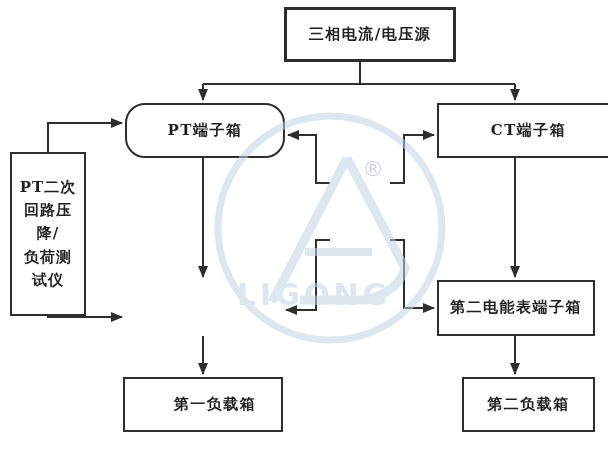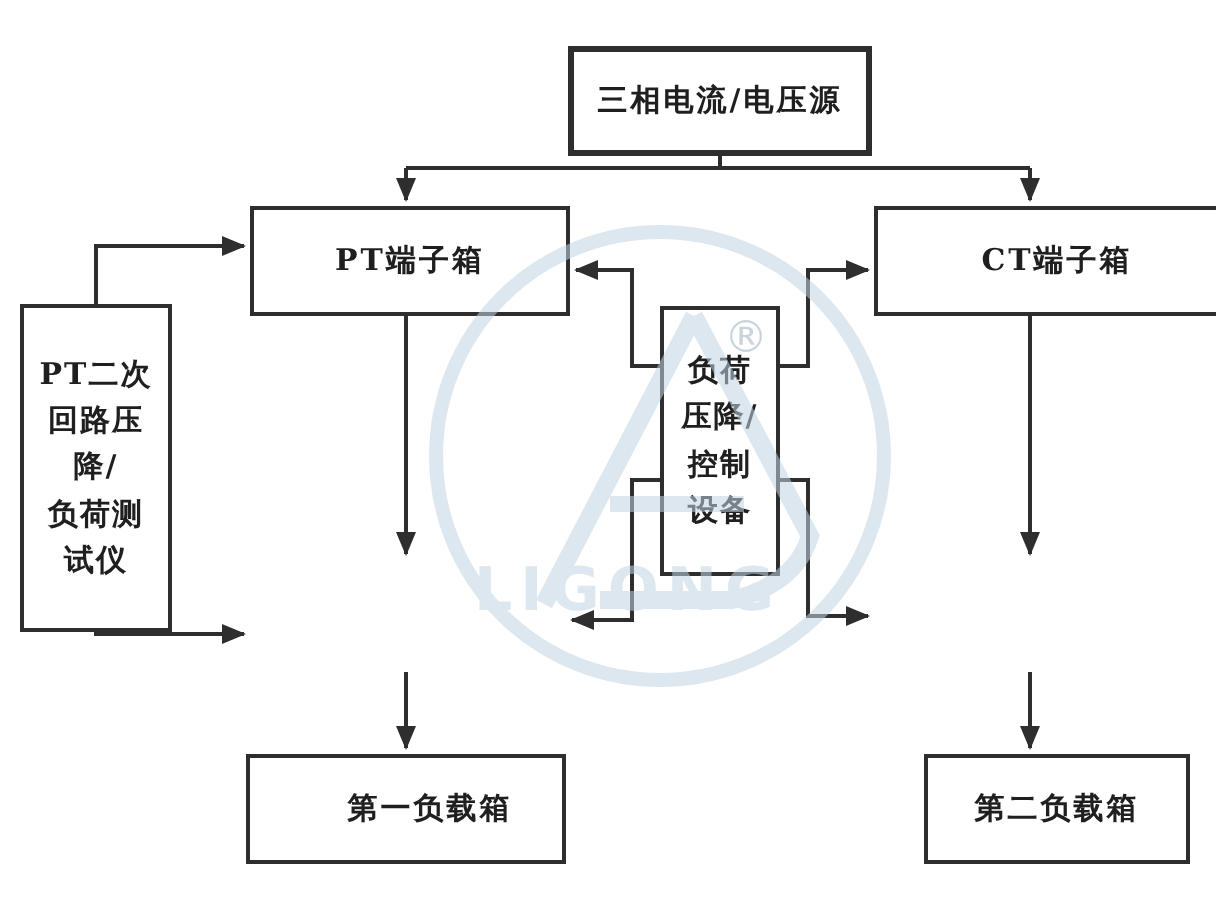--- a/index.html
+++ b/index.html
@@ -10,22 +10,22 @@
   }
   #wires{position:absolute;left:0;top:0;z-index:1;}
   .node{
     position:absolute;z-index:2;box-sizing:border-box;
     background:#ffffff;border:2px solid #2e2e2e;
     display:flex;align-items:center;justify-content:center;
     text-align:center;color:#1f1f1f;font-weight:bold;font-size:15px;
     letter-spacing:1.5px;line-height:1.55;
   }
   .node.multiline{white-space:pre-line;letter-spacing:1px;}
-  #node-source{left:284px;top:7px;width:152px;height:55px;border-width:3px;margin-top:16px;}
-  #node-pt-terminal{left:125px;top:103px;width:160px;height:55px;}
+  #node-source{left:284px;top:7px;width:172px;height:55px;border-width:3px;}
+  #node-pt-terminal{left:125px;top:103px;width:160px;height:55px;border-radius:20px;}
   #node-ct-terminal{left:437px;top:103px;width:183px;height:55px;}
   #node-pt-tester{left:10px;top:152px;width:76px;height:164px;}
   #node-load-control{left:330px;top:153px;width:60px;height:135px;}
   #node-meter1{left:125px;top:280px;width:158px;height:56px;}
   #node-meter2{left:437px;top:280px;width:158px;height:56px;}
   #node-load1{left:123px;top:377px;width:160px;height:55px;padding-left:24px;}
   #node-load2{left:437px;top:377px;width:133px;height:55px;margin-left:25px;}
   #watermark{position:absolute;left:0;top:0;z-index:5;pointer-events:none;opacity:.55;}
   #watermark text{font-family:"DejaVu Sans","Liberation Sans",sans-serif;}
 </style>
@@ -66,26 +66,23 @@
   <div class="node" id="node-pt-terminal">PT端子箱</div>
 
   <div class="node" id="node-ct-terminal">CT端子箱</div>
 
   <div class="node multiline" id="node-pt-tester">PT二次
 回路压
 降/
 负荷测
 试仪</div>
 
-  <div class="node multiline" id="node-load-control">负荷
-压降/
-控制
-设备</div>
 
 
+  <div class="node" id="node-meter2">第二电能表端子箱</div>
 
   <div class="node" id="node-load1">第一负载箱</div>
 
   <div class="node" id="node-load2">第二负载箱</div>
 
   <svg id="watermark" width="608" height="451">
     <g stroke="#c0d4e2" fill="none" stroke-width="7">
       <circle cx="330" cy="228" r="112"></circle>
       <path d="M347,158 L272,302" stroke-width="9"></path>
       <path d="M347,158 L405,268 Q398,292 366,300 L300,300" stroke-width="9"></path>

